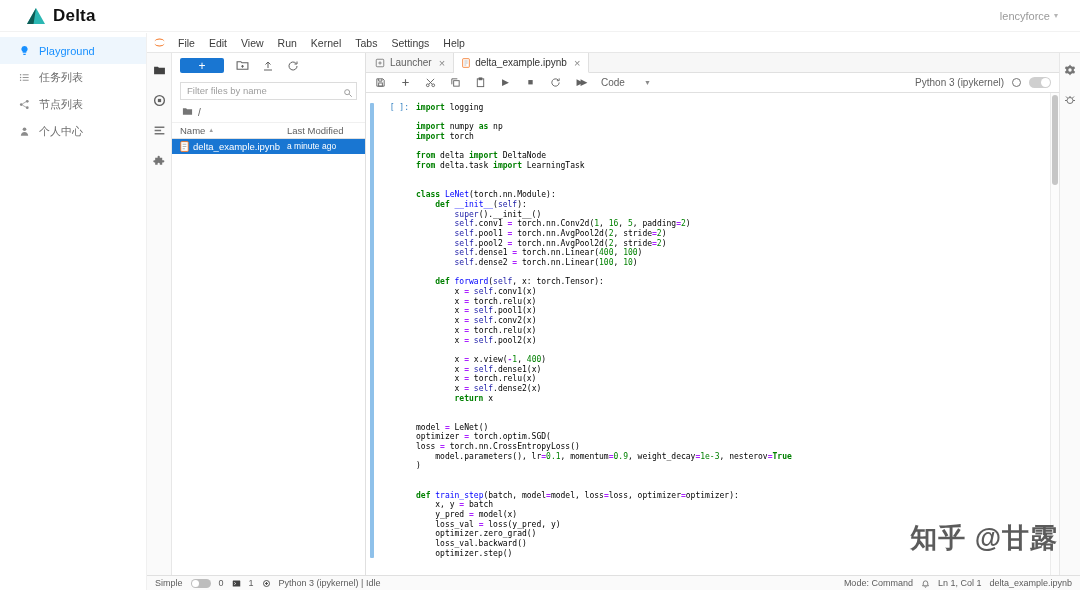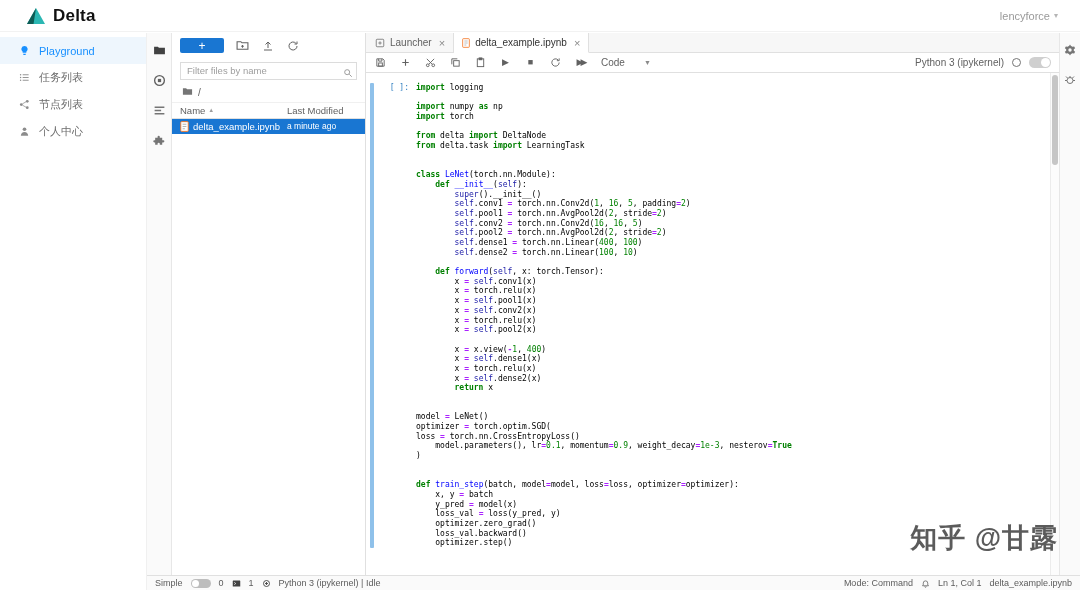--- a/index.html
+++ b/index.html
@@ -168,20 +168,36 @@
             <circle cx="12" cy="7" r="4"></circle>
             <path d="M4 21c0-4.4 3.6-8 8-8s8 3.6 8 8z"></path>
           </svg>
       </span>
       <span>个人中心</span>
     </div>
   </aside>
 
   <div class="jupyter">
 
+    <div class="jp-menubar">
+      <span class="jp-logo">
+        <svg width="13" height="13" viewBox="0 0 24 24">
+            <path d="M12 17.5c-4.2 0-7.8-1.5-9.3-3.6 1.1 3.2 4.9 5.6 9.3 5.6s8.2-2.4 9.3-5.6c-1.5 2.1-5.1 3.6-9.3 3.6z" fill="#f37726"></path>
+            <path d="M12 6.5c4.2 0 7.8 1.5 9.3 3.6C20.2 6.9 16.4 4.5 12 4.5S3.8 6.9 2.7 10.1C4.2 8 7.8 6.5 12 6.5z" fill="#f37726"></path>
+          </svg>
+      </span>
+      <span class="jp-menu">File</span>
+      <span class="jp-menu">Edit</span>
+      <span class="jp-menu">View</span>
+      <span class="jp-menu">Run</span>
+      <span class="jp-menu">Kernel</span>
+      <span class="jp-menu">Tabs</span>
+      <span class="jp-menu">Settings</span>
+      <span class="jp-menu">Help</span>
+    </div>
 
     <div class="jp-body">
 
       <div class="jp-activitybar">
         <span class="act-icon">
           <svg width="13" height="13" viewBox="0 0 24 24" fill="#424242">
               <path d="M2 5h7l2 2h11v12H2z"></path>
             </svg>
         </span>
         <span class="act-icon">
@@ -356,21 +372,20 @@
                   <div class="code-line">&nbsp;</div>
                   <div class="code-line"><span class="tk-kw">from</span> delta <span class="tk-kw">import</span> DeltaNode</div>
                   <div class="code-line"><span class="tk-kw">from</span> delta.task <span class="tk-kw">import</span> LearningTask</div>
                   <div class="code-line">&nbsp;</div>
                   <div class="code-line">&nbsp;</div>
                   <div class="code-line"><span class="tk-kw">class</span> <span class="tk-def">LeNet</span>(torch.nn.Module):</div>
                   <div class="code-line">    <span class="tk-kw">def</span> <span class="tk-def">__init__</span>(<span class="tk-self">self</span>):</div>
                   <div class="code-line">        <span class="tk-self">super</span>().__init__()</div>
                   <div class="code-line">        <span class="tk-self">self</span>.conv1 <span class="tk-op">=</span> torch.nn.Conv2d(<span class="tk-num">1</span>, <span class="tk-num">16</span>, <span class="tk-num">5</span>, padding<span class="tk-op">=</span><span class="tk-num">2</span>)</div>
                   <div class="code-line">        <span class="tk-self">self</span>.pool1 <span class="tk-op">=</span> torch.nn.AvgPool2d(<span class="tk-num">2</span>, stride<span class="tk-op">=</span><span class="tk-num">2</span>)</div>
-                  <div class="code-line">        <span class="tk-self">self</span>.conv2 <span class="tk-op">=</span> torch.nn.Conv2d(<span class="tk-num">16</span>, <span class="tk-num">16</span>, <span class="tk-num">5</span>)</div>
                   <div class="code-line">        <span class="tk-self">self</span>.pool2 <span class="tk-op">=</span> torch.nn.AvgPool2d(<span class="tk-num">2</span>, stride<span class="tk-op">=</span><span class="tk-num">2</span>)</div>
                   <div class="code-line">        <span class="tk-self">self</span>.dense1 <span class="tk-op">=</span> torch.nn.Linear(<span class="tk-num">400</span>, <span class="tk-num">100</span>)</div>
                   <div class="code-line">        <span class="tk-self">self</span>.dense2 <span class="tk-op">=</span> torch.nn.Linear(<span class="tk-num">100</span>, <span class="tk-num">10</span>)</div>
                   <div class="code-line">&nbsp;</div>
                   <div class="code-line">    <span class="tk-kw">def</span> <span class="tk-def">forward</span>(<span class="tk-self">self</span>, x: torch.Tensor):</div>
                   <div class="code-line">        x <span class="tk-op">=</span> <span class="tk-self">self</span>.conv1(x)</div>
                   <div class="code-line">        x <span class="tk-op">=</span> torch.relu(x)</div>
                   <div class="code-line">        x <span class="tk-op">=</span> <span class="tk-self">self</span>.pool1(x)</div>
                   <div class="code-line">        x <span class="tk-op">=</span> <span class="tk-self">self</span>.conv2(x)</div>
                   <div class="code-line">        x <span class="tk-op">=</span> torch.relu(x)</div>

